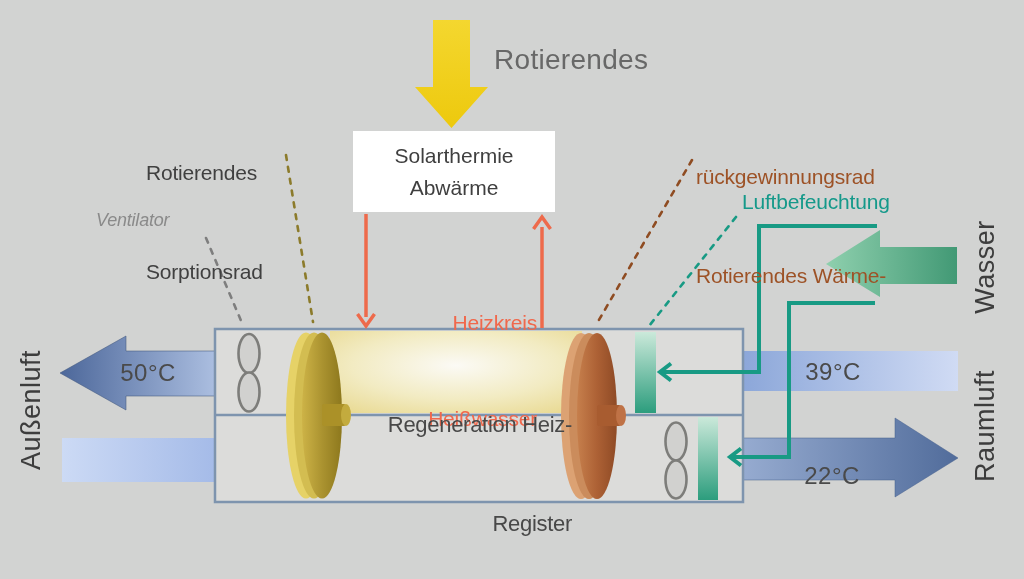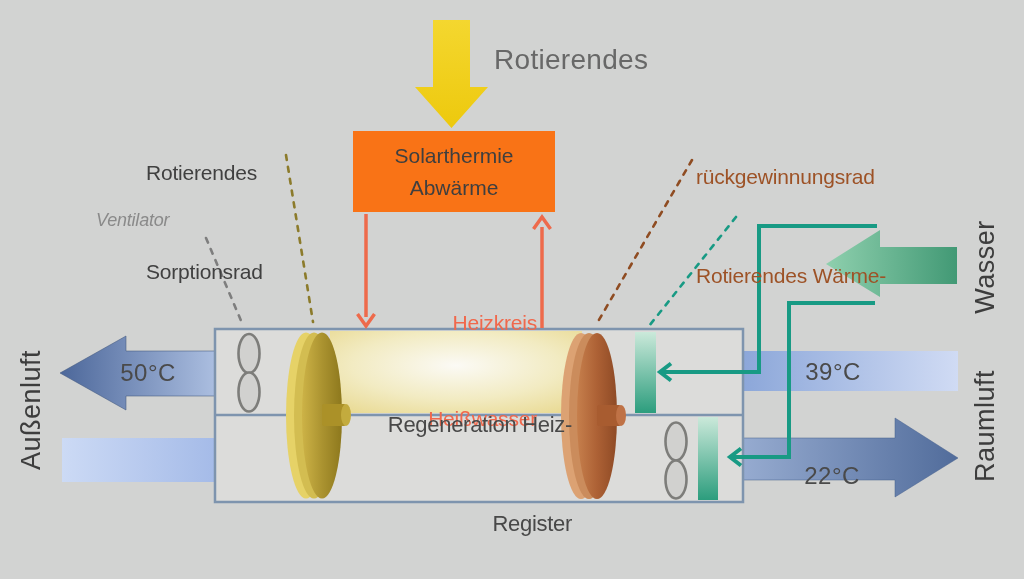--- a/index.html
+++ b/index.html
@@ -14,21 +14,21 @@
   .lbl { font-size:21px; line-height:33px; }
   .temp { font-size:24px; color:#4a4a4a; width:90px; text-align:center; letter-spacing:0.5px; }
   .vlabel {
     position:absolute; transform:translate(-50%,-50%) rotate(-90deg);
     white-space:nowrap; font-size:27px; color:#3d3d3d; letter-spacing:0.5px;
   }
   .center2 { text-align:right; }
   .heizenergie { font-size:28px; color:#686868; letter-spacing:0.3px; }
   .srcbox {
     position:absolute; left:353px; top:131px; width:202px; height:81px;
-    background:#f97316; display:flex; flex-direction:column;
+    background:#ffffff; display:flex; flex-direction:column;
     align-items:center; justify-content:center;
     font-size:21px; line-height:32px; color:#3f3f3f;
   }
   .circuit { left:375px; top:243px; width:162px; color:#f0684c; font-size:21px; line-height:32px; }
   .sorption { left:146px; top:90px; color:#404040; }
   .ventilator { left:96px; top:210px; color:#8a8a8a; font-size:18px;font-style:italic; }
   .recovery { left:696px; top:94px; color:#9d5226; }
   .humid { left:742px; top:190px; color:#15998a; font-size:21px; }
   .register { left:340px; top:342px; width:232px; color:#484848; font-size:22px; line-height:33px; letter-spacing:-0.3px; }
 </style>
@@ -166,20 +166,21 @@
     <div>Sorptionsrad</div>
   </div>
 
   <div class="txt ventilator">Ventilator</div>
 
   <div class="txt lbl recovery">
     <div>rückgewinnungsrad</div>
     <div>Rotierendes Wärme-</div>
   </div>
 
+  <div class="txt humid">Luftbefeuchtung</div>
 
   <div class="txt register center2">
     <div>Regeneration Heiz-</div>
     <div>Register</div>
   </div>
 
   <div class="txt temp" style="left:103px; top:359px;">50°C</div>
   <div class="txt temp" style="left:788px; top:358px;">39°C</div>
   <div class="txt temp" style="left:787px; top:462px;">22°C</div>
 

